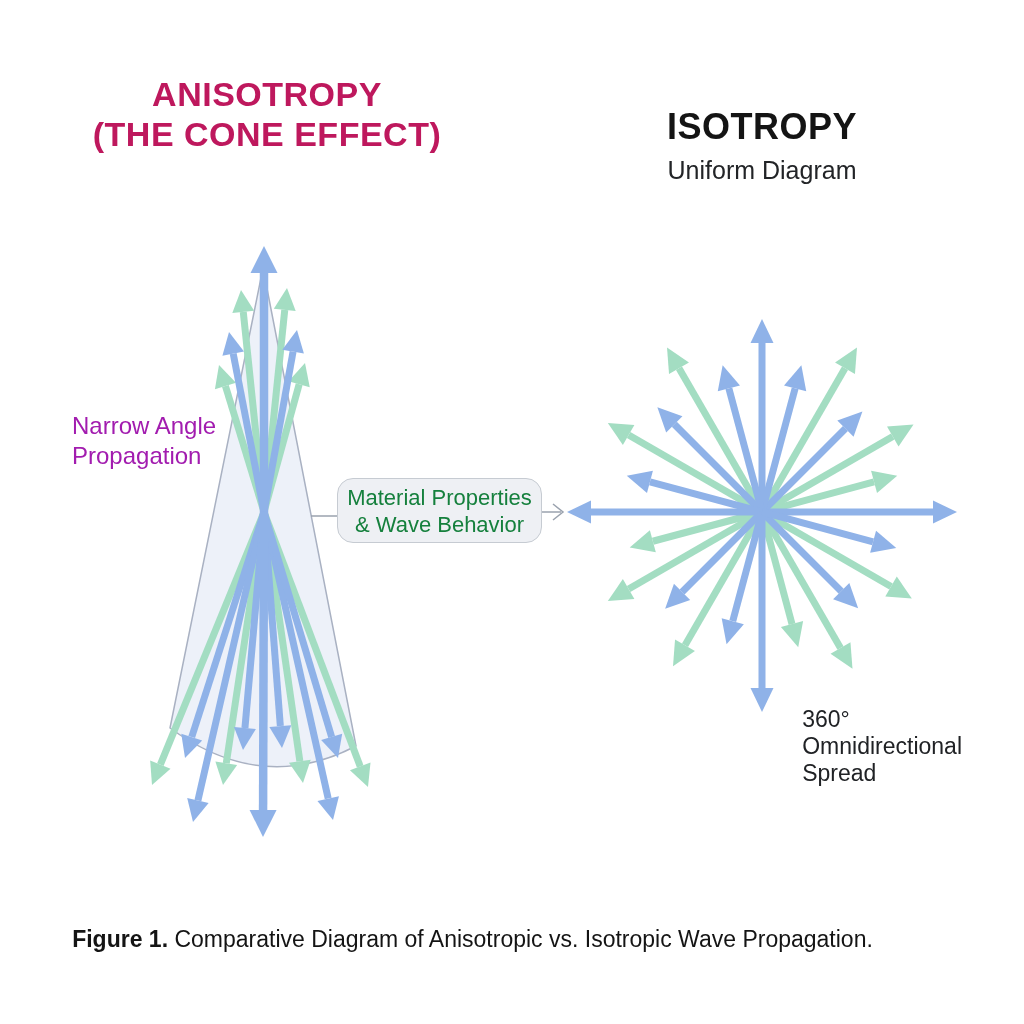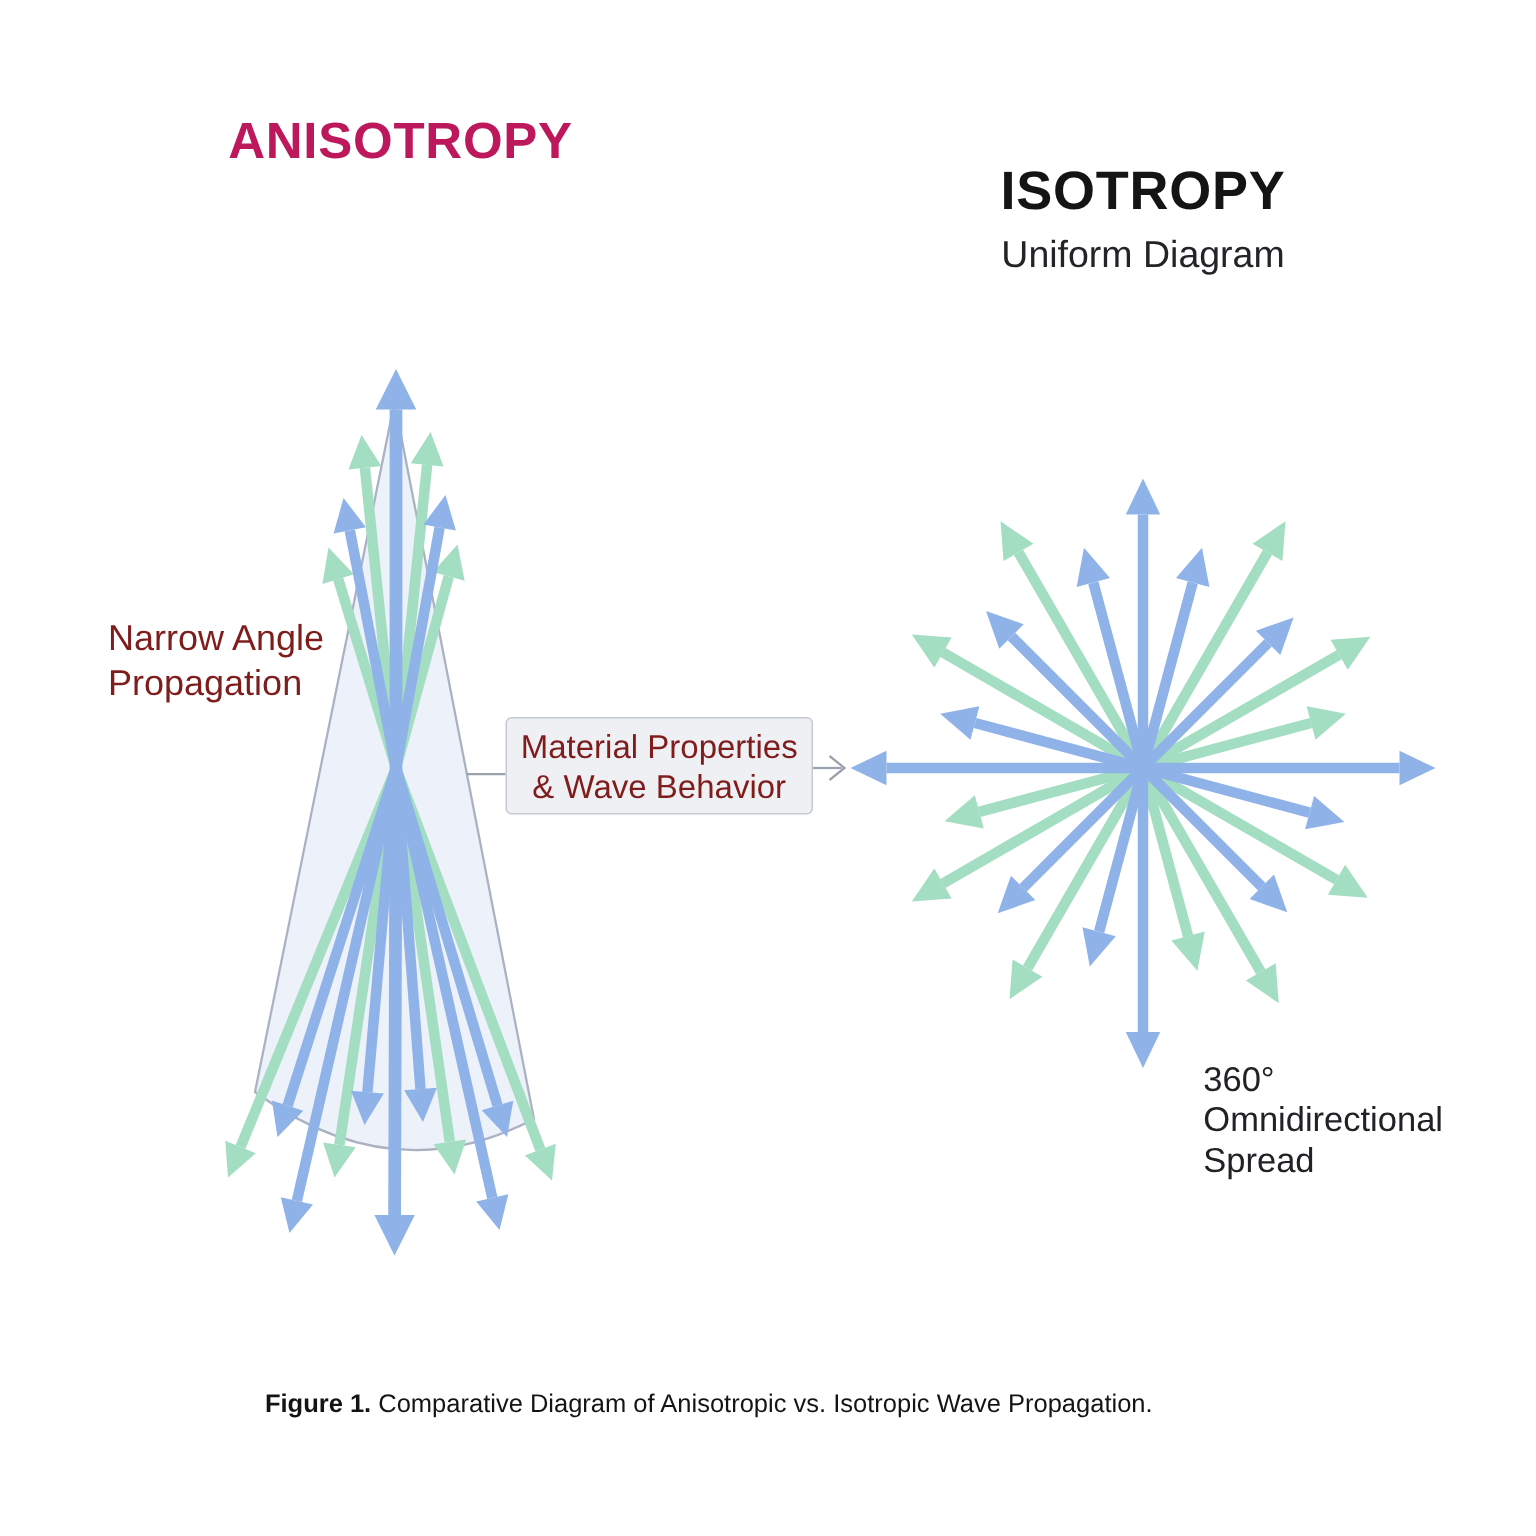--- a/index.html
+++ b/index.html
@@ -6,29 +6,29 @@
   .stage{
     position:relative;width:1024px;height:1024px;background:#ffffff;overflow:hidden;
     font-family:"Liberation Sans", sans-serif;color:#1a1c1f;
   }
   #diagram{position:absolute;left:0;top:0;width:1024px;height:1024px;}
   .abs{position:absolute;}
   .title-block{text-align:center;}
   .title-main{font-weight:bold;font-size:34px;line-height:40px;color:#be185d;letter-spacing:.5px;}
   .title-main-right{font-weight:bold;font-size:36px;line-height:42px;color:#141414;letter-spacing:.5px;}
   .subtitle{font-size:25px;line-height:30px;color:#222427;margin-top:7px;}
-  .side-label{font-size:24px;line-height:30px;color:#7f1d1d;white-space:pre-line;text-align:left;}
+  .side-label{font-size:24px;line-height:30px;color:#a21caf;white-space:pre-line;text-align:left;}
   .corner-label{font-size:23px;line-height:27px;color:#202225;white-space:pre-line;}
   .center-box{
     left:337px;top:478px;width:205px;height:65px;box-sizing:border-box;
-    background:#eef0f4;border:1.5px solid #c6cbd2;border-radius:4px;
+    background:#eef0f4;border:1.5px solid #c6cbd2;border-radius:16px;
     display:flex;align-items:center;justify-content:center;
-    font-size:22px;line-height:27px;color:#7f1d1d;text-align:center;white-space:pre-line;
+    font-size:22px;line-height:27px;color:#15803d;text-align:center;white-space:pre-line;
   }
-  .caption{left:0;top:926px;width:945px;text-align:center;font-size:17px;color:#141414;}
+  .caption{left:0;top:926px;width:945px;text-align:center;font-size:23px;color:#141414;}
   .caption .bold{font-weight:bold;}
 </style>
 </head>
 <body>
 
 <div class="stage">
 
   <svg id="diagram" viewBox="0 0 1024 1024">
       <path d="M 263,268 L 170,728 Q 262,795 356,746 Z" fill="#eaeef8" fill-opacity="0.85" stroke="#a9b1c2" stroke-width="1.5" stroke-linejoin="round"></path>
       <line x1="264" y1="512" x2="225.43971398607044" y2="386.0363990211635" stroke="#a3ddc2" stroke-width="7"></line>
@@ -115,20 +115,21 @@
       <line x1="762" y1="512" x2="762" y2="688" stroke="#8fb2e8" stroke-width="7"></line>
       <polygon points="762,712 750.5,688 773.5,688" fill="#8fb2e8"></polygon>
       <line x1="762" y1="512" x2="841.1959594928933" y2="591.1959594928933" stroke="#8fb2e8" stroke-width="7"></line>
       <polygon points="858.1665222413704,608.1665222413704 833.064231509248,599.3276874765386 849.3276874765386,583.064231509248" fill="#8fb2e8"></polygon>
       <line x1="762" y1="512" x2="873.0814700232429" y2="541.7641901867898" stroke="#8fb2e8" stroke-width="7"></line>
       <polygon points="896.2636898541805,547.9758472692504 870.105051004564,552.8723371891141 876.0578890419218,530.6560431844656" fill="#8fb2e8"></polygon>
     </svg>
 
   <div class="abs title-block" style="top:74px;left:42px;width:450px;">
     <div class="title-main">ANISOTROPY</div>
+    <div class="title-main">(THE CONE EFFECT)</div>
   </div>
 
   <div class="abs title-block" style="top:106px;left:587px;width:350px;">
     <div class="title-main-right">ISOTROPY</div>
     <div class="subtitle">Uniform Diagram</div>
   </div>
 
   <div class="abs side-label" style="left:72px;top:411px;">Narrow Angle
 Propagation</div>
 

